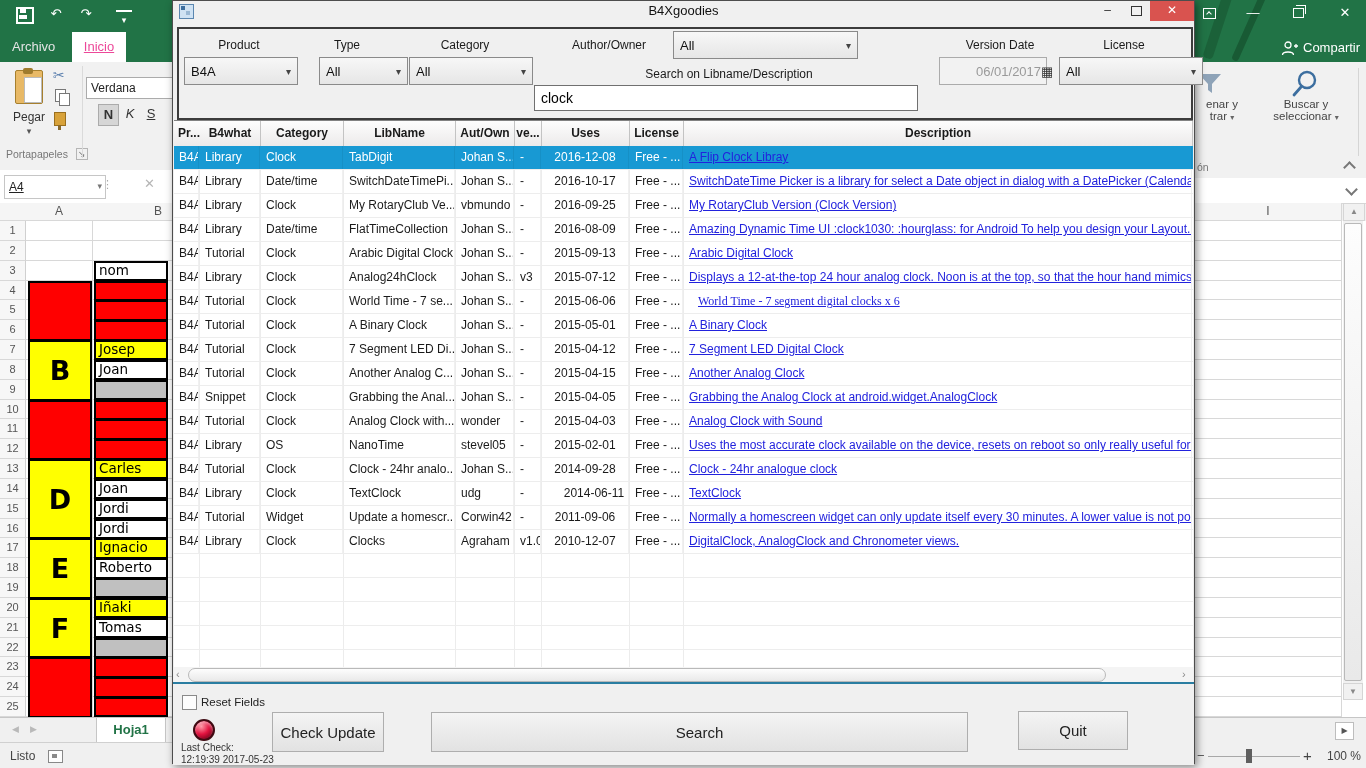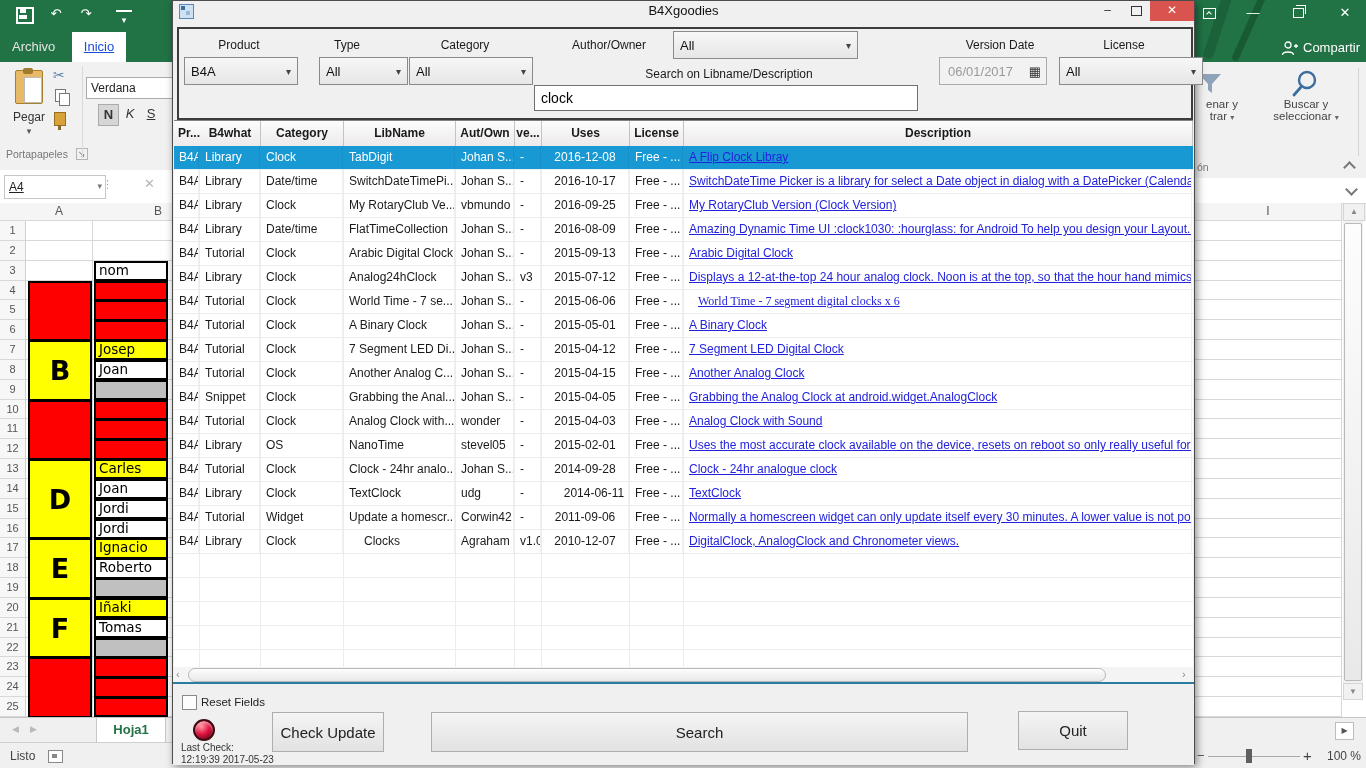--- a/index.html
+++ b/index.html
@@ -2,21 +2,21 @@
 <html><head>
 <meta charset="utf-8">
 <style>
   html,body{margin:0;padding:0;background:#444;}
   #screen{position:relative;width:1366px;height:768px;overflow:hidden;
           font-family:"Liberation Sans","DejaVu Sans",sans-serif;background:#f1f1f1;}
   .abs{position:absolute;}
   
   .xl-green{background:#217346;}
   .xl-tab{color:#e5e5e5;font-size:13px;line-height:30px;padding:0 12px;display:inline-block;}
-  .xl-tab.sel{background:#fff;color:#1d4ed8;text-decoration:underline;}
+  .xl-tab.sel{background:#fff;color:#ec4899;text-decoration:underline;}
   .ribbon{background:#f1f1f1;border-bottom:1px solid #d5d5d5;}
   .grp-label{font-size:10.5px;color:#777;}
   .combo-sm{background:#fff;border:1px solid #ababab;font-size:12px;color:#222;
             padding:1px 4px;white-space:nowrap;overflow:hidden;}
   .fmt-btn{font-size:13px;color:#333;text-align:center;line-height:20px;}
   .fmt-btn.sel{background:#d6d6d6;border:1px solid #ababab;}
   .xl-colhdr{background:#f5f5f5;border:1px solid #d8d8d8;border-width:0 1px 1px 0;
              color:#555;font-size:12px;text-align:center;line-height:17px;}
   .xl-rownum{color:#555;font-size:11px;text-align:center;border-bottom:1px solid #d8d8d8;
              border-right:1px solid #d0d0d0;background:#f7f7f7;}
@@ -354,21 +354,21 @@
       </div>
       <div class="abs combo" style="left:494px;top:2px;width:171px;height:26px;">
         <span>All</span>
         <span class="arrow">▾</span>
       </div>
 
       <div class="abs flabel" style="left:400px;top:38px;width:300px;">Search on Libname/Description</div>
       <input class="abs" style="left: 355px; top: 56px; width: 370px; height: 24px; border: 1px solid rgb(112, 112, 112); font-size: 14px; padding: 0px 6px; font-family: inherit;" value="clock">
 
       <div class="abs" style="left:760px;top:28px;width:106px;height:26px;background:#f2f2f2;border:1px solid #ababab;display:flex;align-items:center;">
-        <span style="font-size:13px;color:#9a9a9a;padding-left:8px;">06/01/2017</span>
+        <span style="font-size:13px;color:#9a9a9a;padding-left:8px;margin-left:28px;">06/01/2017</span>
         <span style="margin-left:auto;padding-right:5px;font-size:13px;color:#333;">▦</span>
       </div>
       <div class="abs combo" style="left:880px;top:28px;width:130px;height:26px;">
         <span>All</span>
         <span class="arrow">▾</span>
       </div>
     </div>
 
     <div class="abs" style="left:1px;top:119px;width:1019px;height:563px;background:#fff;border:1px solid #828282;border-left:none;border-right:none;overflow:hidden;">
         <div class="tbl-hdr-cell" style="left: 0px; top: 0px; width: 25px; height: 25px; text-align: left; padding-left: 4px; position: absolute;">Pr...</div>
@@ -561,21 +561,21 @@
           <div class="tbl-cell" style="left: 282px; top: 0px; width: 58px; height: 23px; text-align: left; padding-left: 5px; box-sizing: border-box; position: absolute;">Corwin42</div>
           <div class="tbl-cell" style="left: 341px; top: 0px; width: 26px; height: 23px; text-align: left; padding-left: 5px; box-sizing: border-box; position: absolute;">-</div>
           <div class="tbl-cell" style="left: 368px; top: 0px; width: 87px; height: 23px; text-align: center; padding-left: 0px; box-sizing: border-box; position: absolute;">2011-09-06</div>
           <div class="tbl-cell" style="left: 456px; top: 0px; width: 53px; height: 23px; text-align: left; padding-left: 5px; box-sizing: border-box; position: absolute;">Free - ...</div>
           <div class="tbl-cell" style="left: 510px; top: 0px; width: 508px; height: 23px; text-align: left; padding-left: 5px; box-sizing: border-box; position: absolute;"><span class="lnk">Normally a homescreen widget can only update itself every 30 minutes. A lower value is not pos</span></div>
         </div>
         <div class="tbl-row" style="left: 0px; top: 409px; width: 1019px; height: 23px; border-bottom: 1px solid rgb(237, 237, 237); position: absolute;">
           <div class="tbl-cell" style="left: 0px; top: 0px; width: 25px; height: 23px; text-align: left; padding-left: 5px; box-sizing: border-box; position: absolute;">B4A</div>
           <div class="tbl-cell" style="left: 26px; top: 0px; width: 60px; height: 23px; text-align: left; padding-left: 5px; box-sizing: border-box; position: absolute;">Library</div>
           <div class="tbl-cell" style="left: 87px; top: 0px; width: 82px; height: 23px; text-align: left; padding-left: 5px; box-sizing: border-box; position: absolute;">Clock</div>
-          <div class="tbl-cell" style="left: 170px; top: 0px; width: 111px; height: 23px; text-align: left; padding-left: 20px; box-sizing: border-box; position: absolute;">Clocks</div>
+          <div class="tbl-cell" style="left: 170px; top: 0px; width: 111px; height: 23px; text-align: left; padding-left: 5px; box-sizing: border-box; position: absolute;">Clocks</div>
           <div class="tbl-cell" style="left: 282px; top: 0px; width: 58px; height: 23px; text-align: left; padding-left: 5px; box-sizing: border-box; position: absolute;">Agraham</div>
           <div class="tbl-cell" style="left: 341px; top: 0px; width: 26px; height: 23px; text-align: left; padding-left: 5px; box-sizing: border-box; position: absolute;">v1.0</div>
           <div class="tbl-cell" style="left: 368px; top: 0px; width: 87px; height: 23px; text-align: center; padding-left: 0px; box-sizing: border-box; position: absolute;">2010-12-07</div>
           <div class="tbl-cell" style="left: 456px; top: 0px; width: 53px; height: 23px; text-align: left; padding-left: 5px; box-sizing: border-box; position: absolute;">Free - ...</div>
           <div class="tbl-cell" style="left: 510px; top: 0px; width: 508px; height: 23px; text-align: left; padding-left: 5px; box-sizing: border-box; position: absolute;"><span class="lnk">DigitalClock, AnalogClock and Chronometer views.</span></div>
         </div>
         <div style="left: 0px; top: 456px; width: 1019px; height: 1px; background: rgb(237, 237, 237); position: absolute;"></div>
         <div style="left: 0px; top: 480px; width: 1019px; height: 1px; background: rgb(237, 237, 237); position: absolute;"></div>
         <div style="left: 0px; top: 504px; width: 1019px; height: 1px; background: rgb(237, 237, 237); position: absolute;"></div>
         <div style="left: 0px; top: 528px; width: 1019px; height: 1px; background: rgb(237, 237, 237); position: absolute;"></div>

